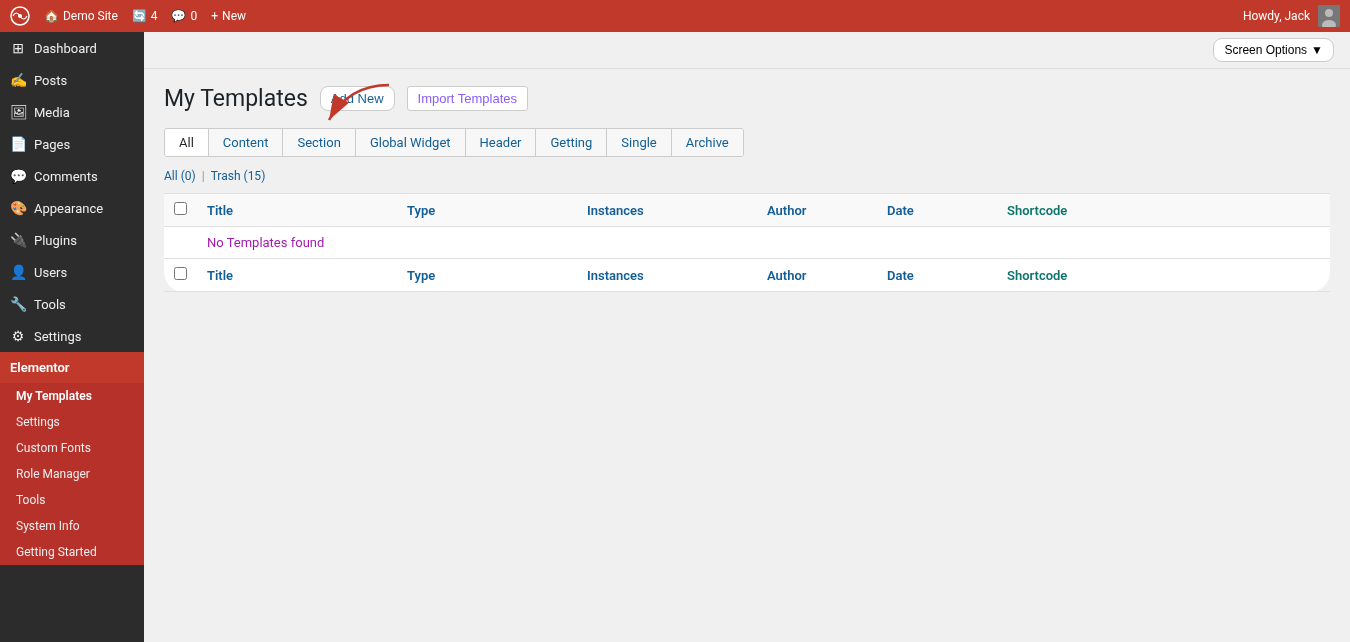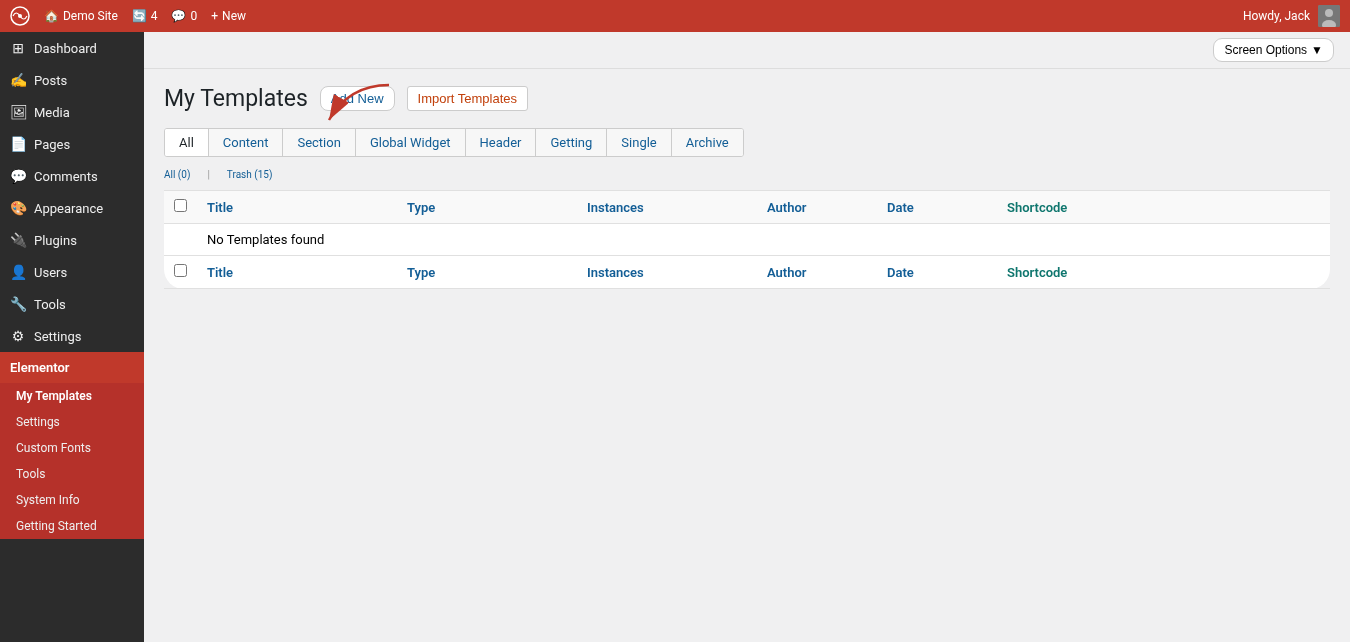--- a/index.html
+++ b/index.html
@@ -129,21 +129,21 @@
       color: #135e96;
       cursor: pointer;
       text-decoration: none;
     }
     .btn-import {
       background: #fff;
       border: 1px solid #ccc;
       border-radius: 3px;
       padding: 4px 10px;
       font-size: 13px;
-      color: #c2410c;
+      color: #8b5cf6;
       cursor: pointer;
     }
 
     
     .arrow-annotation {
       position: absolute;
       left: 155px;
       top: -5px;
     }
 
@@ -166,23 +166,23 @@
       background: #f7f7f7;
       color: #135e96;
     }
     .filter-tab:last-child { border-right: none; }
     .filter-tab.active { background: #fff; color: #1d2327; font-weight: normal; cursor: default; }
 
     
     .bulk-row {
       display: flex;
       align-items: center;
-      gap: 17px;
+      gap: 6px;
       margin-bottom: 10px;
-      font-size: 10px;
+      font-size: 12px;
     }
     .bulk-link { color: #135e96; text-decoration: none; cursor: pointer; }
     .bulk-separator { color: #999; }
 
     
     .templates-table {
       width: 100%;
       border-collapse: collapse;
       background: #fff;
       border-radius: 20px;
@@ -192,21 +192,21 @@
       text-align: left;
       border-bottom: 1px solid #e0e0e0;
     }
     .templates-table th {
       font-weight: 600;
       font-size: 13px;
     }
     .templates-table th a { color: #135e96; text-decoration: none; cursor: pointer; }
     .templates-table th.col-shortcode { color: #0f766e; font-weight: 600; }
     .templates-table td.no-templates {
-      color: #000000;
+      color: #a21caf;
       font-style: normal;
     }
     .check-col { width: 20px; }
     .col-title { width: 200px; }
     .col-type { width: 180px; }
     .col-instances { width: 180px; }
     .col-author { width: 120px; }
     .col-date { width: 120px; }
     .col-shortcode { }
 
@@ -311,20 +311,23 @@
         <span>Elementor</span>
       </div>
       <div class="elementor-sub-item active-sub">
         <span>My Templates</span>
       </div>
       <div class="elementor-sub-item">
         <span>Settings</span>
       </div>
       <div class="elementor-sub-item">
         <span>Custom Fonts</span>
+      </div>
+      <div class="elementor-sub-item">
+        <span>Role Manager</span>
       </div>
       <div class="elementor-sub-item">
         <span>Tools</span>
       </div>
       <div class="elementor-sub-item">
         <span>System Info</span>
       </div>
       <div class="elementor-sub-item">
         <span>Getting Started</span>
       </div>

